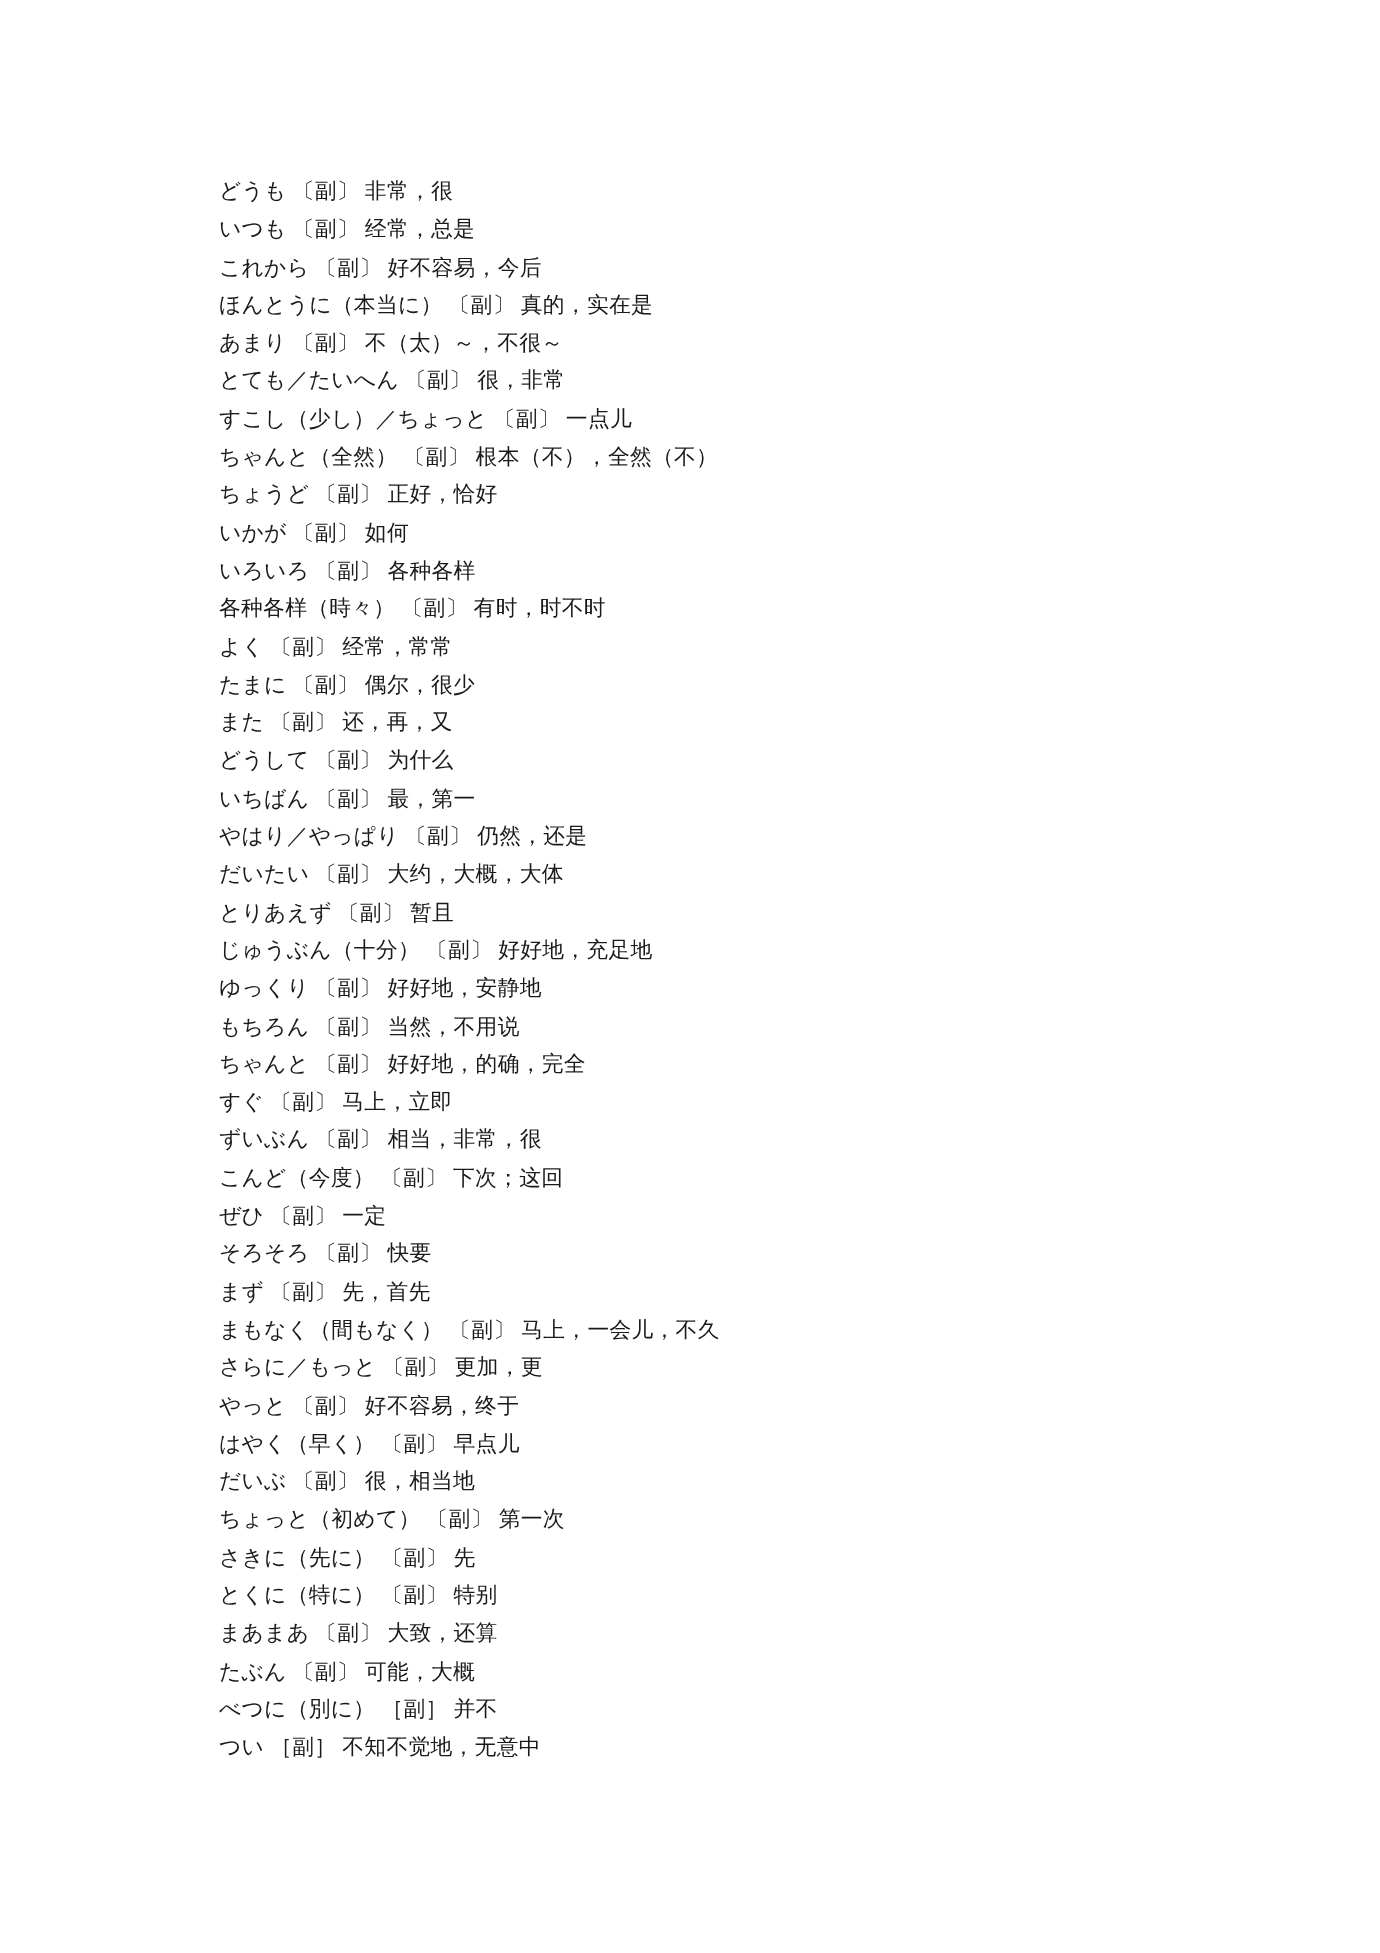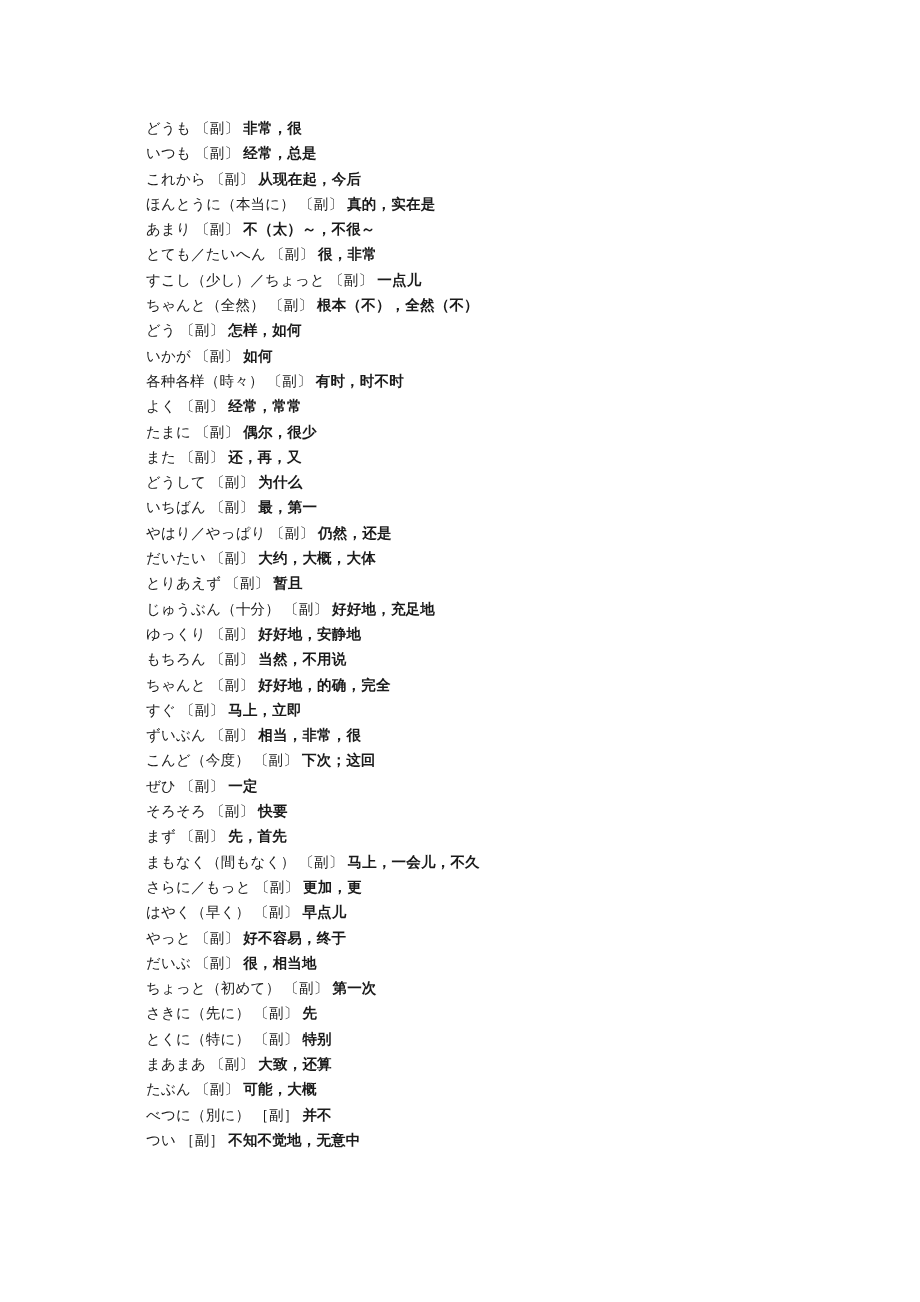--- a/index.html
+++ b/index.html
@@ -24,38 +24,38 @@
   }
   .word {
     display: inline;
   }
   .pos {
     display: inline;
     margin: 0 4px;
   }
   .meaning {
     display: inline;
-    font-weight: bold;
   }
 </style>
 </head>
 <body>
 
 <div class="page">
   <div id="list">
       <div class="entry"><span class="word">どうも</span><span class="pos">〔副〕</span><span class="meaning">非常，很</span></div>
       <div class="entry"><span class="word">いつも</span><span class="pos">〔副〕</span><span class="meaning">经常，总是</span></div>
-      <div class="entry"><span class="word">これから</span><span class="pos">〔副〕</span><span class="meaning">从现在起，今后</span></div>
+      <div class="entry"><span class="word">これから</span><span class="pos">〔副〕</span><span class="meaning">好不容易，今后</span></div>
       <div class="entry"><span class="word">ほんとうに（本当に）</span><span class="pos">〔副〕</span><span class="meaning">真的，实在是</span></div>
       <div class="entry"><span class="word">あまり</span><span class="pos">〔副〕</span><span class="meaning">不（太）～，不很～</span></div>
       <div class="entry"><span class="word">とても／たいへん</span><span class="pos">〔副〕</span><span class="meaning">很，非常</span></div>
       <div class="entry"><span class="word">すこし（少し）／ちょっと</span><span class="pos">〔副〕</span><span class="meaning">一点儿</span></div>
       <div class="entry"><span class="word">ちゃんと（全然）</span><span class="pos">〔副〕</span><span class="meaning">根本（不），全然（不）</span></div>
-      <div class="entry"><span class="word">どう</span><span class="pos">〔副〕</span><span class="meaning">怎样，如何</span></div>
+      <div class="entry"><span class="word">ちょうど</span><span class="pos">〔副〕</span><span class="meaning">正好，恰好</span></div>
       <div class="entry"><span class="word">いかが</span><span class="pos">〔副〕</span><span class="meaning">如何</span></div>
+      <div class="entry"><span class="word">いろいろ</span><span class="pos">〔副〕</span><span class="meaning">各种各样</span></div>
       <div class="entry"><span class="word">各种各样（時々）</span><span class="pos">〔副〕</span><span class="meaning">有时，时不时</span></div>
       <div class="entry"><span class="word">よく</span><span class="pos">〔副〕</span><span class="meaning">经常，常常</span></div>
       <div class="entry"><span class="word">たまに</span><span class="pos">〔副〕</span><span class="meaning">偶尔，很少</span></div>
       <div class="entry"><span class="word">また</span><span class="pos">〔副〕</span><span class="meaning">还，再，又</span></div>
       <div class="entry"><span class="word">どうして</span><span class="pos">〔副〕</span><span class="meaning">为什么</span></div>
       <div class="entry"><span class="word">いちばん</span><span class="pos">〔副〕</span><span class="meaning">最，第一</span></div>
       <div class="entry"><span class="word">やはり／やっぱり</span><span class="pos">〔副〕</span><span class="meaning">仍然，还是</span></div>
       <div class="entry"><span class="word">だいたい</span><span class="pos">〔副〕</span><span class="meaning">大约，大概，大体</span></div>
       <div class="entry"><span class="word">とりあえず</span><span class="pos">〔副〕</span><span class="meaning">暂且</span></div>
       <div class="entry"><span class="word">じゅうぶん（十分）</span><span class="pos">〔副〕</span><span class="meaning">好好地，充足地</span></div>
@@ -63,22 +63,22 @@
       <div class="entry"><span class="word">もちろん</span><span class="pos">〔副〕</span><span class="meaning">当然，不用说</span></div>
       <div class="entry"><span class="word">ちゃんと</span><span class="pos">〔副〕</span><span class="meaning">好好地，的确，完全</span></div>
       <div class="entry"><span class="word">すぐ</span><span class="pos">〔副〕</span><span class="meaning">马上，立即</span></div>
       <div class="entry"><span class="word">ずいぶん</span><span class="pos">〔副〕</span><span class="meaning">相当，非常，很</span></div>
       <div class="entry"><span class="word">こんど（今度）</span><span class="pos">〔副〕</span><span class="meaning">下次；这回</span></div>
       <div class="entry"><span class="word">ぜひ</span><span class="pos">〔副〕</span><span class="meaning">一定</span></div>
       <div class="entry"><span class="word">そろそろ</span><span class="pos">〔副〕</span><span class="meaning">快要</span></div>
       <div class="entry"><span class="word">まず</span><span class="pos">〔副〕</span><span class="meaning">先，首先</span></div>
       <div class="entry"><span class="word">まもなく（間もなく）</span><span class="pos">〔副〕</span><span class="meaning">马上，一会儿，不久</span></div>
       <div class="entry"><span class="word">さらに／もっと</span><span class="pos">〔副〕</span><span class="meaning">更加，更</span></div>
+      <div class="entry"><span class="word">やっと</span><span class="pos">〔副〕</span><span class="meaning">好不容易，终于</span></div>
       <div class="entry"><span class="word">はやく（早く）</span><span class="pos">〔副〕</span><span class="meaning">早点儿</span></div>
-      <div class="entry"><span class="word">やっと</span><span class="pos">〔副〕</span><span class="meaning">好不容易，终于</span></div>
       <div class="entry"><span class="word">だいぶ</span><span class="pos">〔副〕</span><span class="meaning">很，相当地</span></div>
       <div class="entry"><span class="word">ちょっと（初めて）</span><span class="pos">〔副〕</span><span class="meaning">第一次</span></div>
       <div class="entry"><span class="word">さきに（先に）</span><span class="pos">〔副〕</span><span class="meaning">先</span></div>
       <div class="entry"><span class="word">とくに（特に）</span><span class="pos">〔副〕</span><span class="meaning">特别</span></div>
       <div class="entry"><span class="word">まあまあ</span><span class="pos">〔副〕</span><span class="meaning">大致，还算</span></div>
       <div class="entry"><span class="word">たぶん</span><span class="pos">〔副〕</span><span class="meaning">可能，大概</span></div>
       <div class="entry"><span class="word">べつに（別に）</span><span class="pos">［副］</span><span class="meaning">并不</span></div>
       <div class="entry"><span class="word">つい</span><span class="pos">［副］</span><span class="meaning">不知不觉地，无意中</span></div>
     </div>
 </div>

